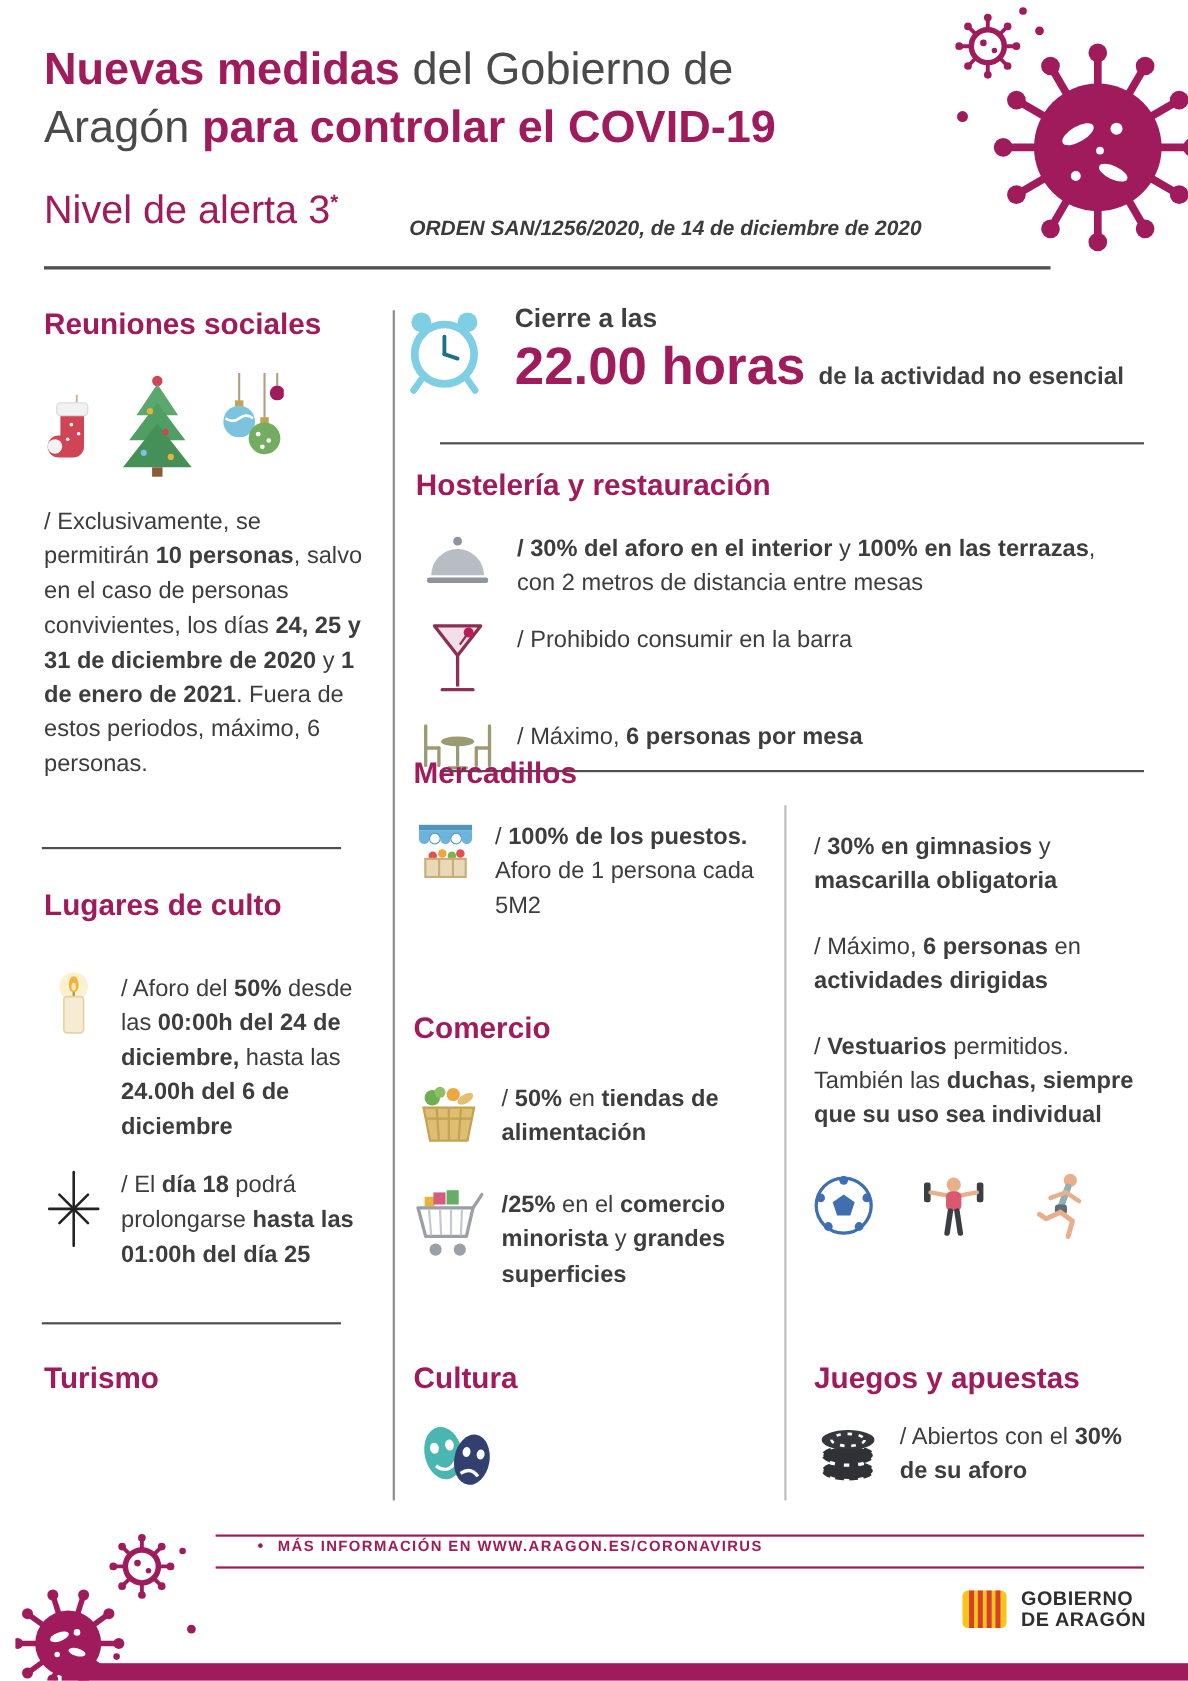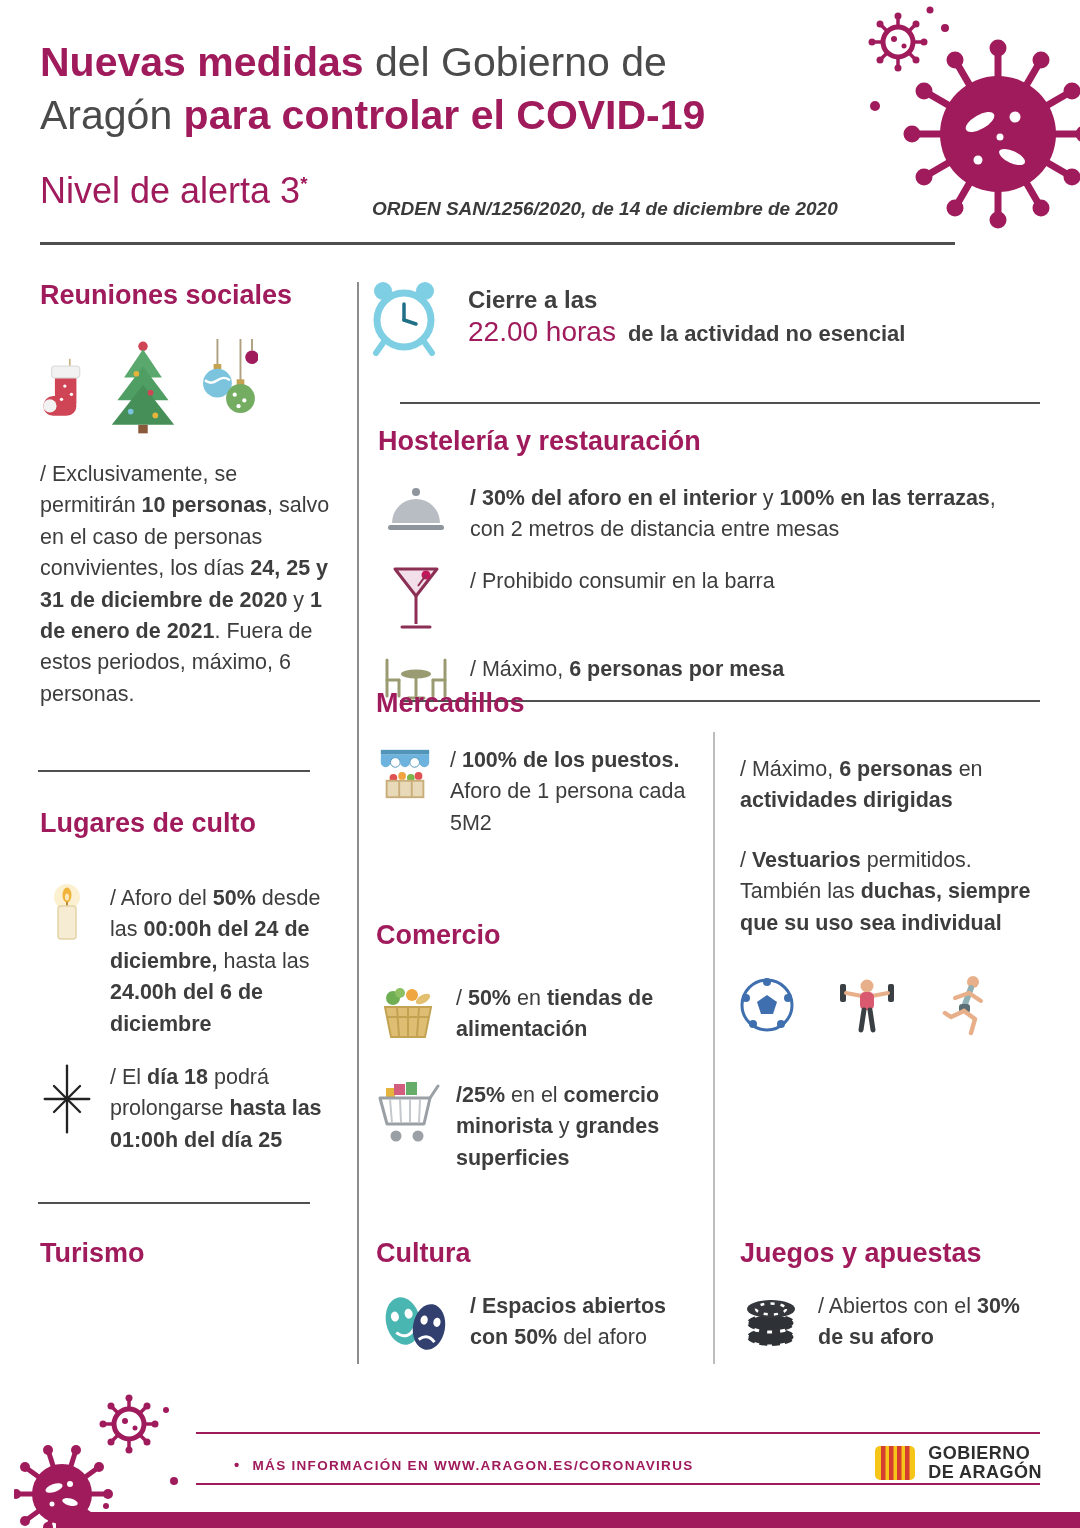--- a/index.html
+++ b/index.html
@@ -45,21 +45,21 @@
   #sec-turismo{left:40px;top:1238px;width:302px}
 
   
   #vl1{left:357px;top:282px;width:2px;height:1082px;background:#8d8d8d}
   #vl2{left:713px;top:732px;width:2px;height:632px;background:#bdbdbd}
 
   
   #closing{left:366px;top:276px;width:660px;display:flex;gap:26px;align-items:center}
   #closing .lead{font-size:24px;font-weight:700}
   #closing .time-row{display:flex;align-items:baseline;gap:12px;margin-top:2px}
-  #closing .time{font-size:28px;font-weight:400;color:var(--accent)}
+  #closing .time{font-size:48px;font-weight:700;color:var(--accent)}
   #closing .scope{font-size:22px;font-weight:700}
   #div-r1{left:400px;top:402px;width:640px;height:2px}
   #sec-hosteleria{left:378px;top:426px;width:662px}
   #sec-hosteleria .icon-col{width:76px}
   #div-r2{left:400px;top:700px;width:640px;height:2px}
 
   
   #sec-mercadillos{left:376px;top:688px;width:316px}
   #sec-mercadillos .icon-col{width:58px}
   #sec-comercio{left:376px;top:920px;width:316px}
@@ -69,23 +69,23 @@
 
   
   #sec-deporte{left:740px;top:726px;width:306px}
   #sec-deporte .p{margin-top:28px}
   #deporte-icons{display:flex;gap:44px;align-items:center;margin-top:34px}
   #sec-juegos{left:740px;top:1238px;width:312px}
   #sec-juegos .icon-col{width:62px}
 
   
   #footer-info{
-    left:196px;top:1432px;width:844px;
+    left:196px;top:1395px;width:844px;
     border-top:2px solid var(--accent);border-bottom:2px solid var(--accent);
-    padding:22px 0 10px 38px;
+    padding:0 0 10px 38px;
     font-size:13.5px;letter-spacing:1.3px;color:var(--accent);font-weight:600;
   }
   #virus-bottom{left:14px;top:1386px}
   #logo{right:38px;top:1444px;display:flex;gap:12px;align-items:center}
   #logo .logo-text{font-size:18px;font-weight:800;color:#2e2e2e;line-height:1.08;letter-spacing:.5px}
   #bottom-bar{left:56px;top:1512px;width:1024px;height:16px;background:var(--accent)}
 </style>
 </head>
 <body>
 
@@ -389,25 +389,25 @@
             <path d="M17,40 Q26,50 35,40" stroke="#ffffff" stroke-width="3" fill="none"></path>
           </g>
           <g transform="rotate(10 52 36)">
             <ellipse cx="52" cy="36" rx="16" ry="23" fill="#31406e"></ellipse>
             <ellipse cx="46" cy="30" rx="3.6" ry="4.6" fill="#ffffff"></ellipse>
             <ellipse cx="59" cy="30" rx="3.6" ry="4.6" fill="#ffffff"></ellipse>
             <path d="M44,50 Q52,42 60,50" stroke="#ffffff" stroke-width="3" fill="none"></path>
           </g>
         </svg>
       </span>
-      <span class="txt" style="width:222px"><span class="b">/ Espacios abiertos con 50%</span><span> del aforo</span></span>
     </div>
   </div>
 
   <div id="sec-deporte" class="abs">
+    <div class="txt p"><span>/ </span><span class="b">30% en gimnasios</span><span> y </span><span class="b">mascarilla obligatoria</span></div>
     <div class="txt p"><span>/ Máximo, </span><span class="b">6 personas</span><span> en </span><span class="b">actividades dirigidas</span></div>
     <div class="txt p"><span>/ </span><span class="b">Vestuarios</span><span> permitidos. También las </span><span class="b">duchas, siempre que su uso sea individual</span></div>
     <div id="deporte-icons">
       <svg width="54" height="54" viewBox="0 0 54 54">
         <circle cx="27" cy="27" r="25" fill="#ffffff" stroke="#3f6fae" stroke-width="3"></circle>
         <polygon points="27,17 37,24 33,36 21,36 17,24" fill="#3f6fae"></polygon>
         <circle cx="27" cy="4" r="4" fill="#3f6fae"></circle>
           <circle cx="48" cy="20" r="4" fill="#3f6fae"></circle>
         <circle cx="41" cy="46" r="4" fill="#3f6fae"></circle>
           <circle cx="13" cy="46" r="4" fill="#3f6fae"></circle>

